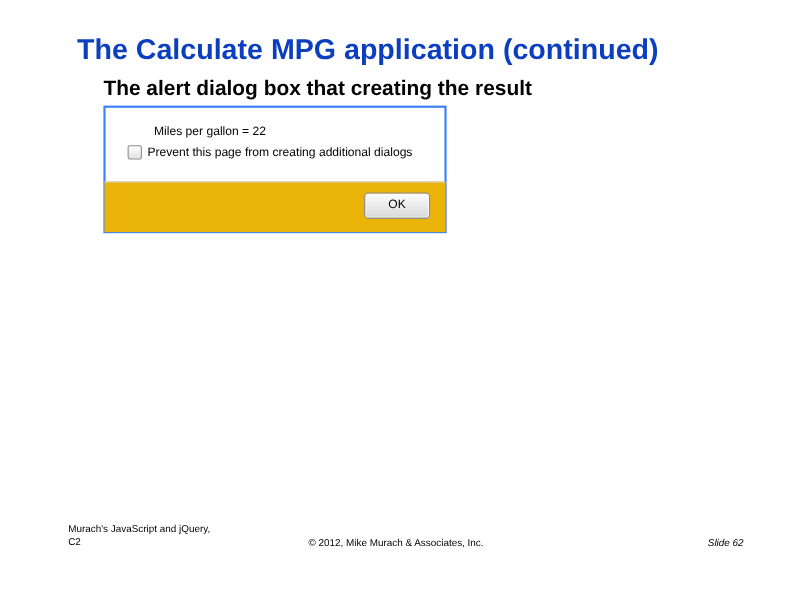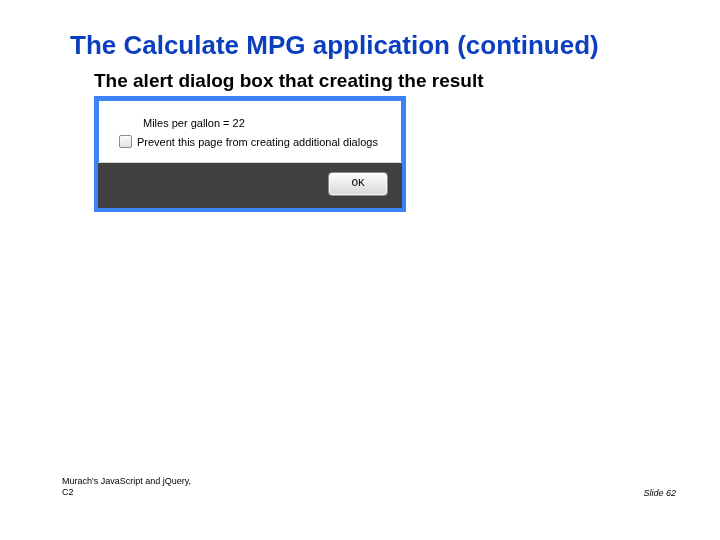--- a/index.html
+++ b/index.html
@@ -33,21 +33,21 @@
     font-size: 19px;
     font-weight: bold;
     color: #000;
   }
   .dialog-border {
     position: absolute;
     top: 96px;
     left: 94px;
     width: 312px;
     height: 116px;
-    border: 5px solid #3b82f6;
+    border: 2px solid #3b82f6;
     background: #fff;
     box-sizing: border-box;
   }
   .dialog-msg {
     position: absolute;
     top: 16px;
     left: 44px;
     font-size: 11px;
     color: #000;
   }
@@ -70,24 +70,23 @@
   .prevent-label {
     font-size: 11px;
     color: #000;
   }
   .button-bar {
     position: absolute;
     left: -1px;
     right: -1px;
     bottom: -1px;
     height: 46px;
-    background: #404040;
+    background: #eab308;
     border-top: 1px solid #d2d2d2;
     box-sizing: border-box;
-    font-family: Liberation Mono, monospace;
   }
   .ok-button {
     position: absolute;
     right: 14px;
     bottom: 12px;
     width: 58px;
     height: 22px;
     border: 1px solid #8c8c8c;
     border-radius: 4px;
     background: linear-gradient(#fdfdfd, #d8d8d8);
@@ -146,16 +145,17 @@
       <div class="ok-button">OK</div>
     </div>
 
   </div>
 
   <div class="footer-left">
     <span>Murach's JavaScript and jQuery,</span><br>
     <span>C2</span>
   </div>
 
+  <div class="footer-center">© 2012, Mike Murach &amp; Associates, Inc.</div>
 
   <div class="footer-right">Slide 62</div>
 
 </div>
 
 </body></html>

